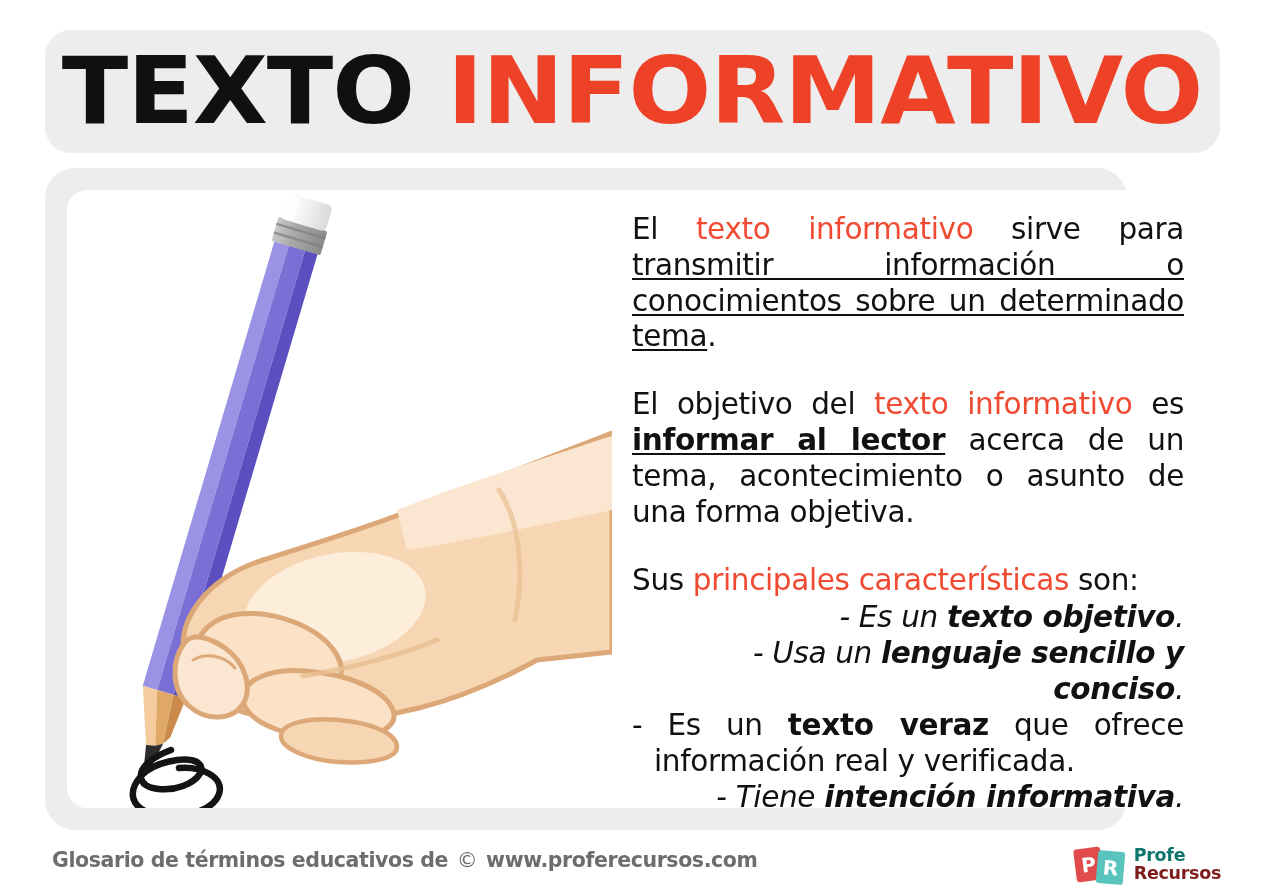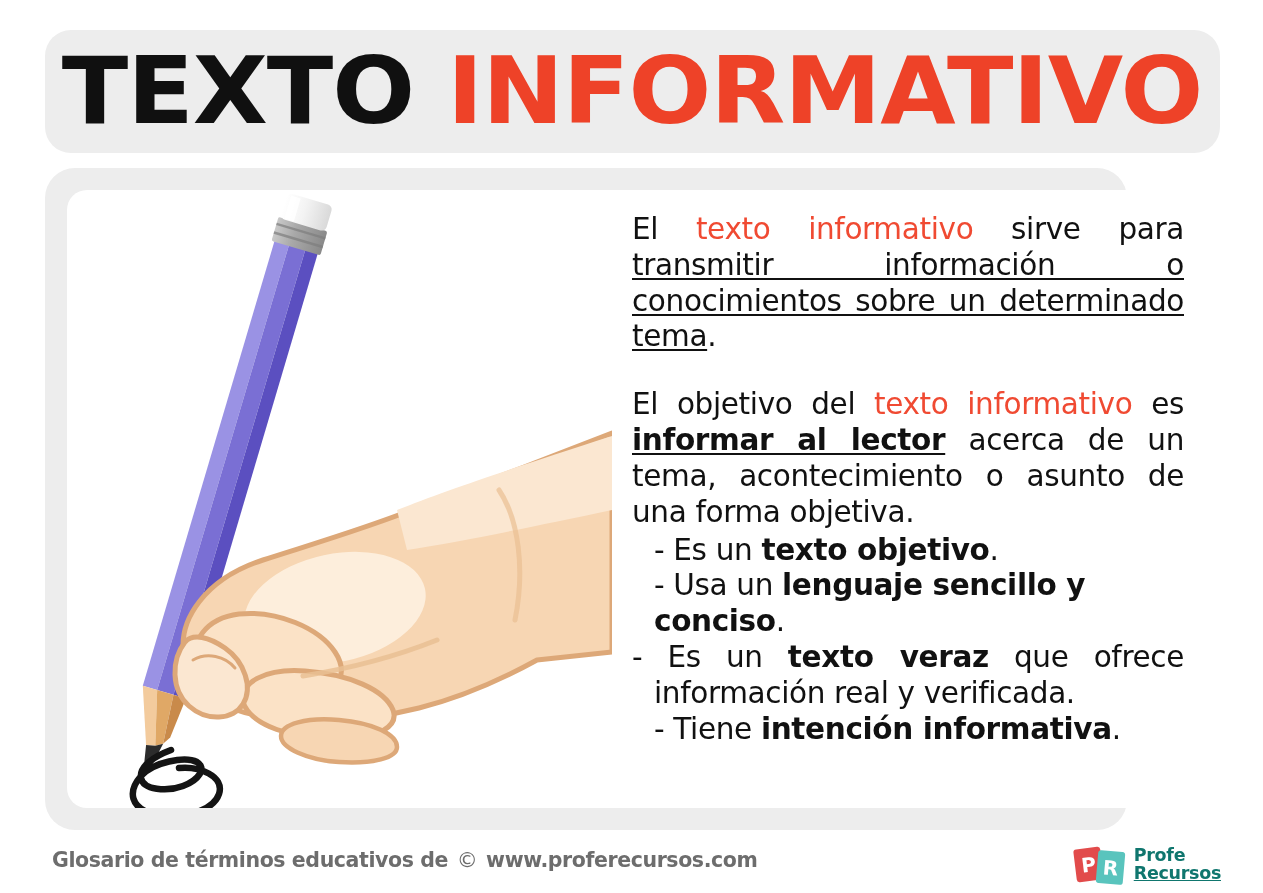--- a/index.html
+++ b/index.html
@@ -109,21 +109,21 @@
     padding-left: 22px;
   }
   .bullet {
     font-size: 29.5px;
     line-height: 1.215;
     text-align: justify;
     text-justify: inter-word;
     letter-spacing: -0.35px;
     color: #111111;
   }
-  .bullet.flush { padding-left: 0; text-align: left; }
+  .bullet.flush { padding-left: 0; text-align: right; font-style: italic; }
   .bullet .wrap-out { margin-left: -22px; }
 
   
   #footer {
     position: absolute;
     left: 0;
     top: 838px;
     width: 1263px;
     height: 55px;
     padding-left: 8px;
@@ -188,21 +188,21 @@
     transform: rotate(5deg);
   }
   #logo-words {
     font-family: "DejaVu Sans", sans-serif;
     font-weight: 700;
     font-size: 17.5px;
     line-height: 1.02;
     letter-spacing: -0.3px;
   }
   #logo-word-profe { color: #0f766e; }
-  #logo-word-recursos { color: #0f766e; text-decoration: underline; }
+  #logo-word-recursos { color: #7f1d1d; }
 </style>
 </head>
 <body>
 
 <div id="poster">
 
   <div id="title-bar">
     <div id="title-text">
       <span class="t-dark">TEXTO</span><span class="t-dark">&nbsp;</span><span class="t-red">INFORMATIVO</span>
     </div>
@@ -308,20 +308,21 @@
           </g>
         </svg>
       </div>
 
       <div id="text-column">
 
         <p class="para"><span>El </span><span class="red">texto informativo</span><span> sirve para </span><span class="uline">transmitir información o conocimientos sobre un determinado tema</span><span>.</span></p>
 
         <p class="para"><span>El objetivo del </span><span class="red">texto informativo</span><span> es </span><span class="bold uline">informar al lector</span><span> acerca de un tema, acontecimiento o asunto de una forma objetiva.</span></p>
 
+        <p class="para last-left"><span>Sus </span><span class="red">principales características</span><span> son:</span></p>
 
         <div class="bullets">
 
           <div class="bullet flush"><span>- </span><span>Es un </span><span class="bold">texto objetivo</span><span>.</span></div>
 
           <div class="bullet flush"><span>- </span><span>Usa un </span><span class="bold">lenguaje sencillo y conciso</span><span>.</span></div>
 
           <div class="bullet"><span class="wrap-out">- </span><span>Es un </span><span class="bold">texto veraz</span><span> que ofrece información real y verificada.</span></div>
 
           <div class="bullet flush"><span>- </span><span>Tiene </span><span class="bold">intención informativa</span><span>.</span></div>

